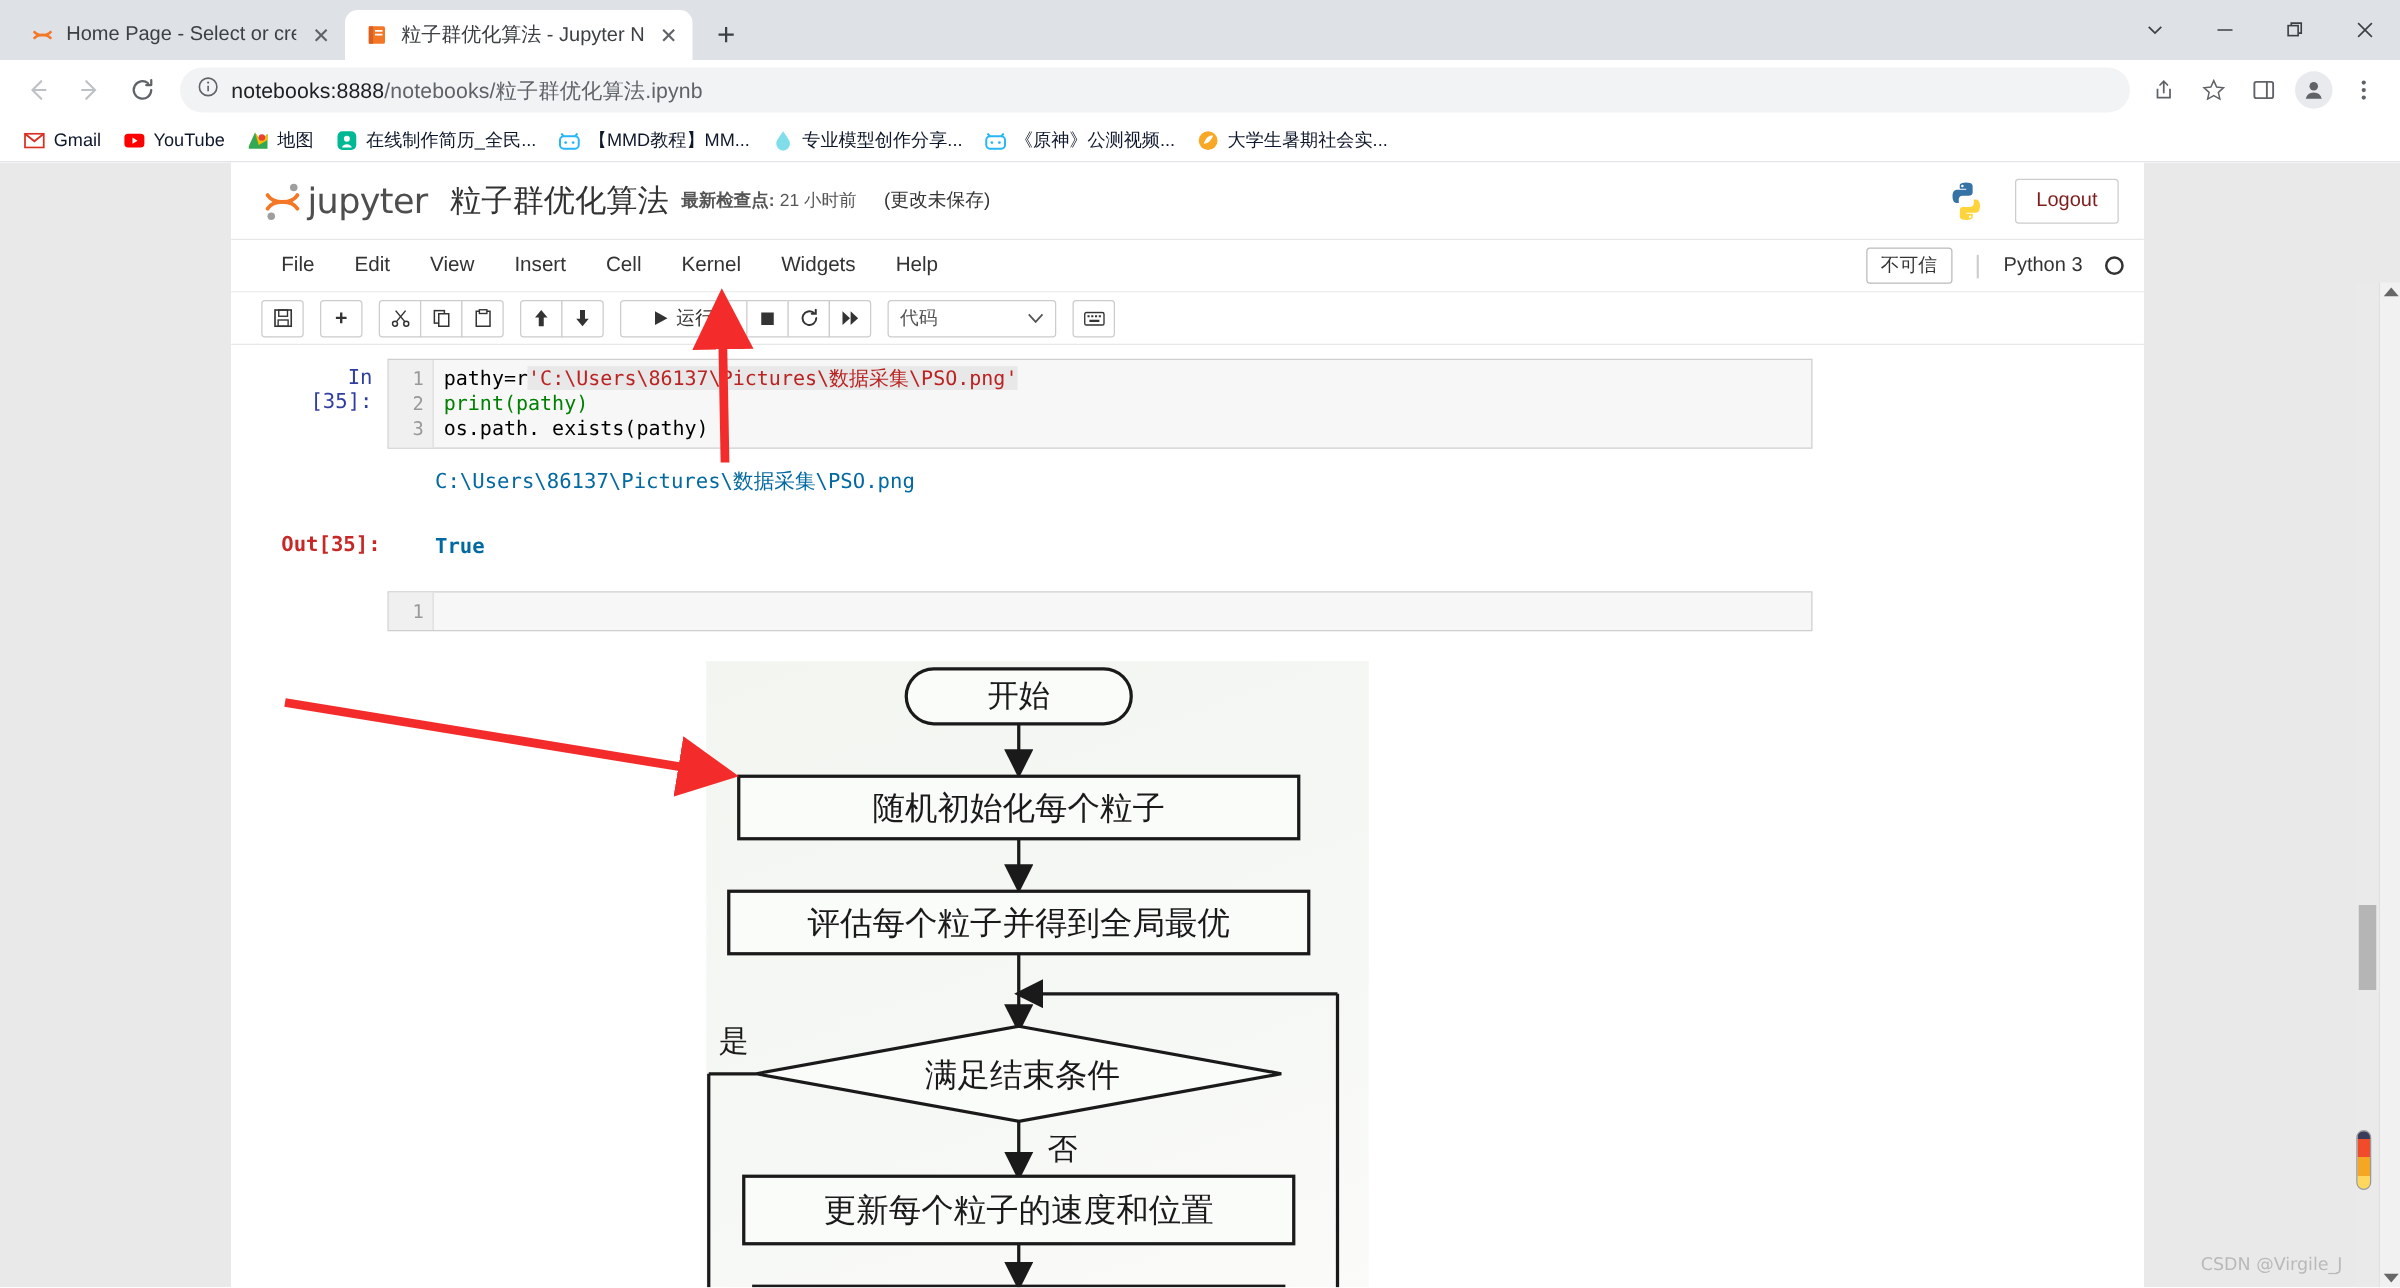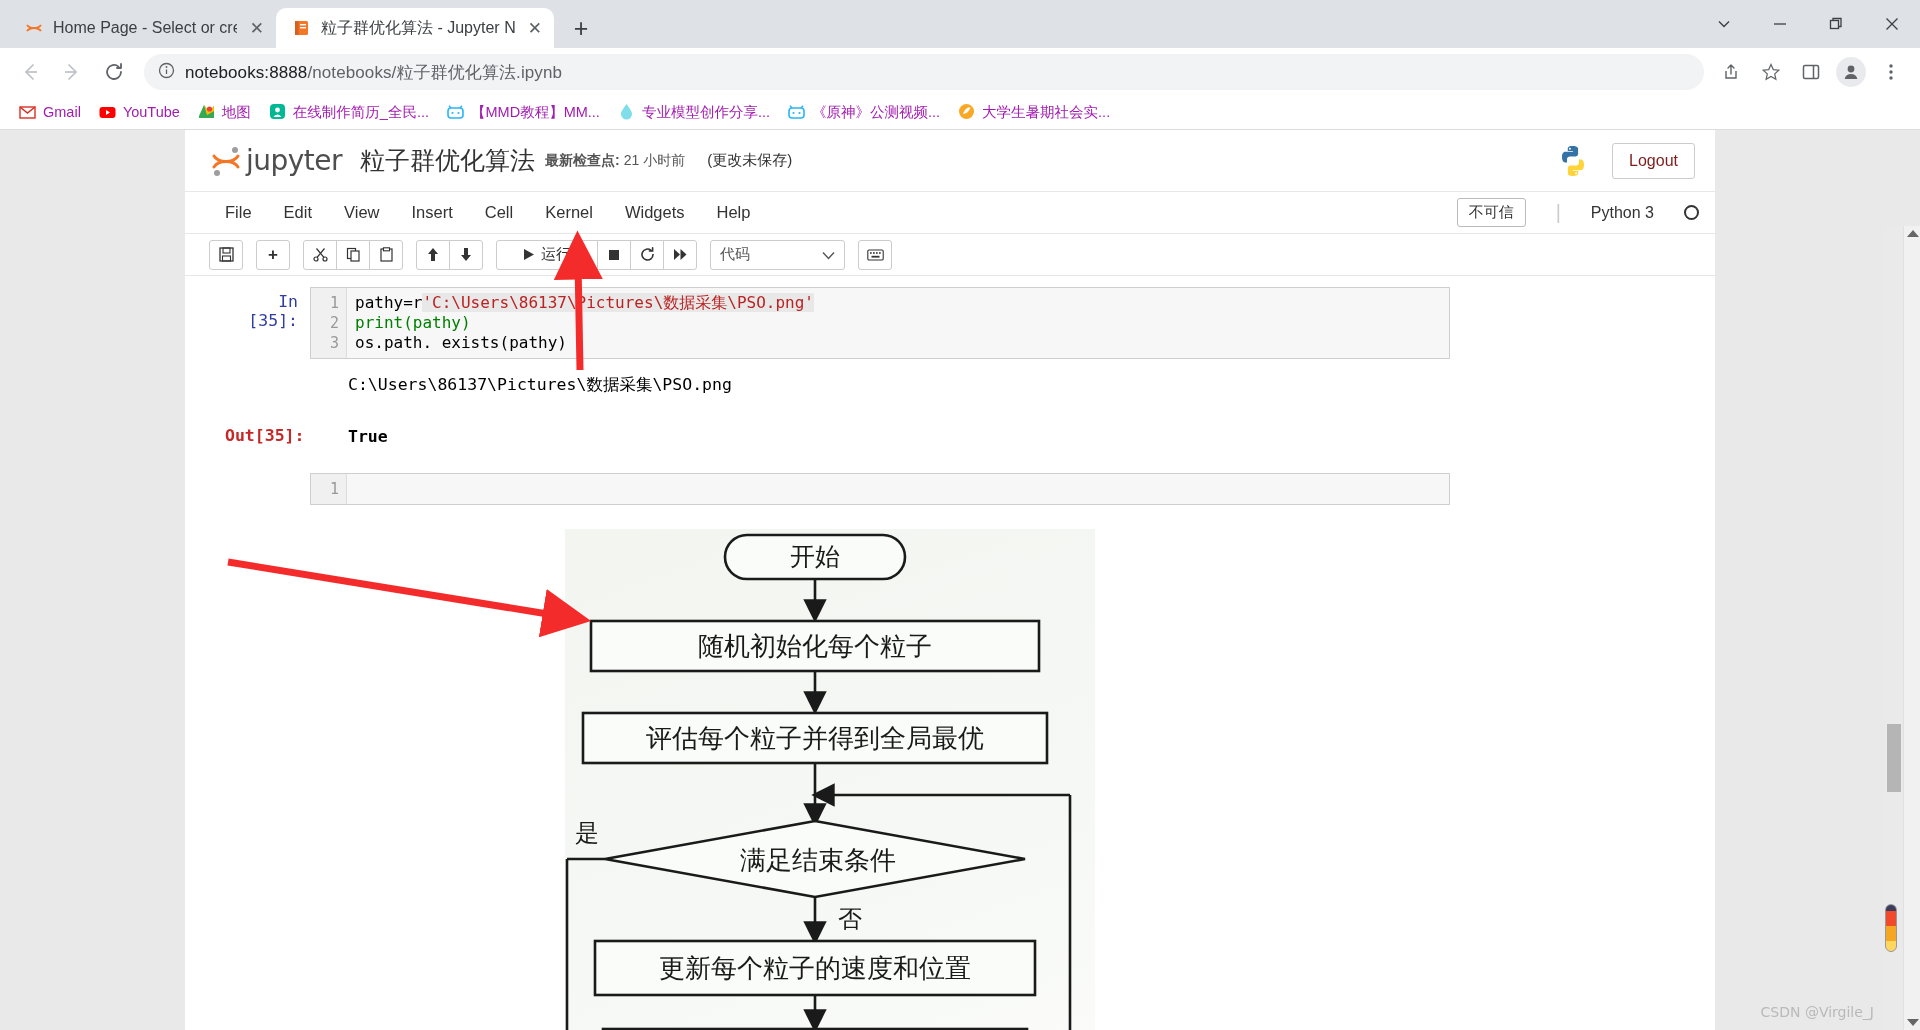--- a/index.html
+++ b/index.html
@@ -56,22 +56,22 @@
   .omni-url .host { color: #202124; }
   .omni-url .rest { color: #5f6368; }
   .toolicon { width: 34px; height: 34px; display:flex; align-items:center; justify-content:center; color:#5f6368; }
   .avatar-btn { width: 30px; height:30px; border-radius:50%; background:#e8eaed;
                 display:flex; align-items:center; justify-content:center; }
 
   .bookmarks {
     height: 34px; background: #ffffff; display: flex; align-items: center;
     padding: 0 10px; gap: 0; border-bottom: 1px solid #dadce0;
   }
-  .bm { display:flex; gap:7px; padding: 3px 9px; border-radius:4px;
-        font-size: 14.5px; color:#a21caf; white-space: nowrap; }
+  .bm { display:flex; align-items:center; gap:7px; padding: 3px 9px; border-radius:4px;
+        font-size: 14.5px; color:#0f172a; white-space: nowrap; }
   .bm-ico { width:17px; height:17px; flex:0 0 17px; display:flex; align-items:center; justify-content:center;
             font-size: 14px; }
 
   
   .viewport { position: relative; height: calc(1030px - 48px - 48px - 34px); overflow: hidden;
               background: #ffffff; }
 
   .page-sidepad-l { position:absolute; left:0; top:0; bottom:0; width: 185px; background:#e9e9e9; }
   .page-sidepad-r { position:absolute; right:0; top:0; bottom:0; width: 205px; background:#e9e9e9; }
 
@@ -96,21 +96,21 @@
     border: 1px solid #ccc; background:#fff; border-radius:3px;
     padding: 8px 16px; font-size: 16px; color:#7f1d1d;
   }
 
   
   .menubar {
     height: 42px; display:flex; align-items:center; padding: 0 16px 0 24px;
     border-bottom: 1px solid #e7e7e7; background:#fff;
   }
   .menu-item { font-size: 16.5px; color:#333; padding: 6px 16px; }
-  .menubar-right { margin-left:auto; display:flex; align-items:center; gap: 30px; }
+  .menubar-right { margin-left:auto; display:flex; align-items:center; gap: 18px; }
   .trust-btn { border:1px solid #bbb; border-radius:3px; padding: 4px 11px; font-size:15px; color:#333; }
   .kernel-sep { color:#ccc; font-size: 20px; }
   .kernel-name { font-size:16px; color:#333; }
   .kernel-idle {
     width: 15px; height:15px; border-radius:50%; border: 2px solid #333; background:#fff;
   }
 
   
   .toolbar {
     height: 42px; display:flex; align-items:center; gap: 0; padding: 0 16px 0 24px;
@@ -151,21 +151,21 @@
     font-family: "DejaVu Sans Mono", monospace; font-size: 15px; color:#999; line-height: 20px;
   }
   .codearea {
     flex:1; padding: 5px 8px; font-family: "DejaVu Sans Mono", monospace;
     font-size: 16px; line-height: 20px; color:#000; white-space: pre;
   }
   .codearea .kw { color: #008000; }
   .codearea .str { color: #bb2222; background: #e8e8e8; }
   .out-text {
     flex: 1; padding: 5px 0 5px 2px; font-family: "DejaVu Sans Mono", monospace;
-    font-size: 16.5px; color:#000000; line-height: 22px;
+    font-size: 16.5px; color:#0369a1; line-height: 22px;
   }
   .empty-cell .codearea { min-height: 20px; }
 
   
   .flow-img {
     margin: 24px 0 0 340px; width: 530px; position: relative;
     background: linear-gradient(160deg,#f2f5f0 0%, #f6f8f5 60%, #fbfcfa 100%);
   }
   .flow-svg { display:block; width: 530px; }
 

